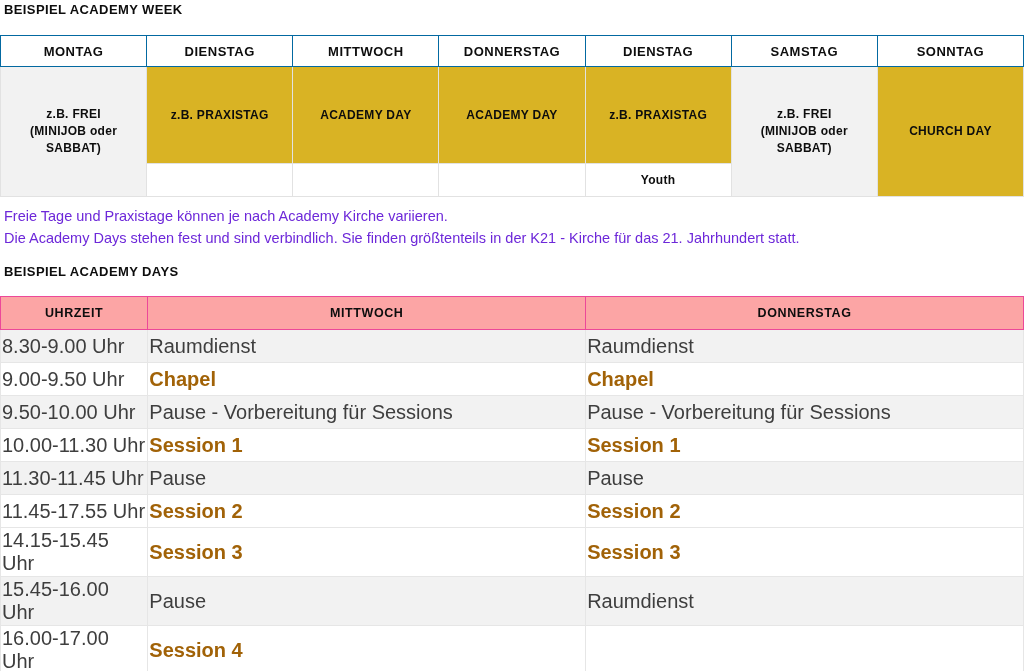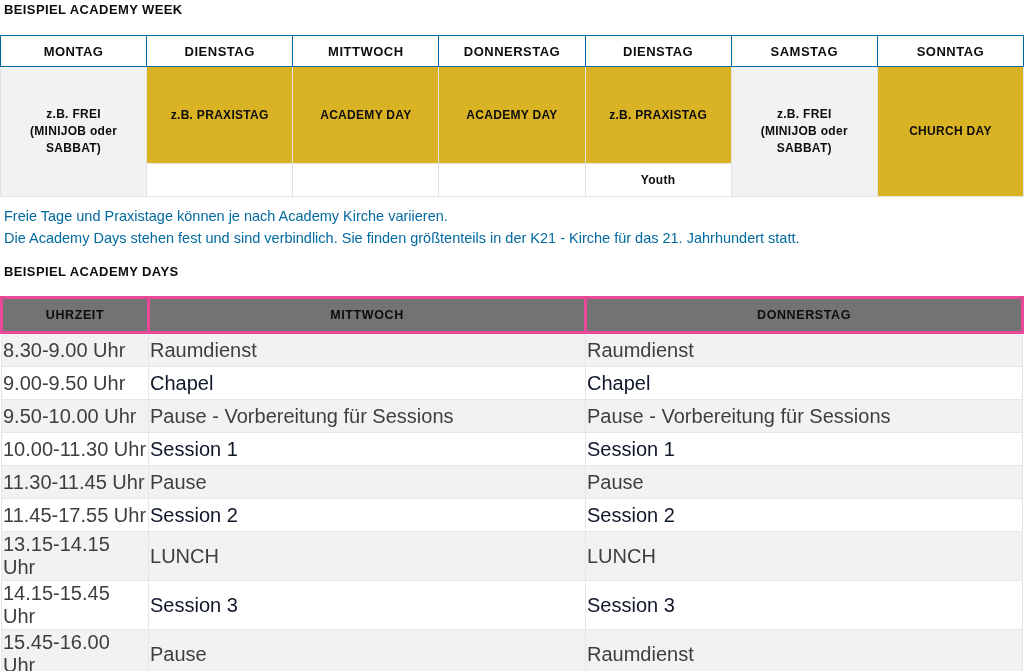--- a/index.html
+++ b/index.html
@@ -55,45 +55,45 @@
   .cell-yellow { background: #d9b324; }
   .cell-gray { background: #f2f2f2; }
 
   
   .notes { margin-top: 9px; }
   .notes p {
     margin: 0;
     padding-left: 4px;
     font-size: 14.5px;
     line-height: 21.5px;
-    color: #0369a1;
+    color: #6d28d9;
   }
 
   
   .days-table { margin-top: 17px; }
   .days-table th {
     height: 30px;
-    background: #737373;
+    background: #fca5a5;
     font-size: 12.5px;
     font-weight: bold;
     letter-spacing: 0.6px;
-    border: 3px solid #ec4899;
+    border: 1px solid #ec4899;
     color: #0d0d0d;
   }
   .days-table td {
     height: 30px;
     vertical-align: middle;
     font-size: 20px;
     color: #3e3e3e;
     border: 1px solid #e6e6e6;
     background: #ffffff;
     margin-left: 8px;
   }
   .days-table tr.shaded td { background: #f2f2f2; }
-  .days-table td.bold { font-weight: normal; color: #0f172a; }
+  .days-table td.bold { font-weight: bold; color: #a16207; }
 </style>
 </head>
 <body>
 
 <div class="page">
 
   <div class="section-heading heading-top">BEISPIEL ACADEMY WEEK</div>
 
   <table class="week-table">
     <thead>
@@ -174,25 +174,20 @@
       <tr class="shaded">
         <td>11.30-11.45 Uhr</td>
         <td>Pause</td>
         <td>Pause</td>
       </tr>
       <tr>
         <td>11.45-17.55 Uhr</td>
         <td class="bold">Session 2</td>
         <td class="bold">Session 2</td>
       </tr>
-      <tr class="shaded">
-        <td>13.15-14.15 Uhr</td>
-        <td>LUNCH</td>
-        <td>LUNCH</td>
-      </tr>
       <tr>
         <td>14.15-15.45 Uhr</td>
         <td class="bold">Session 3</td>
         <td class="bold">Session 3</td>
       </tr>
       <tr class="shaded">
         <td>15.45-16.00 Uhr</td>
         <td>Pause</td>
         <td>Raumdienst</td>
       </tr>

